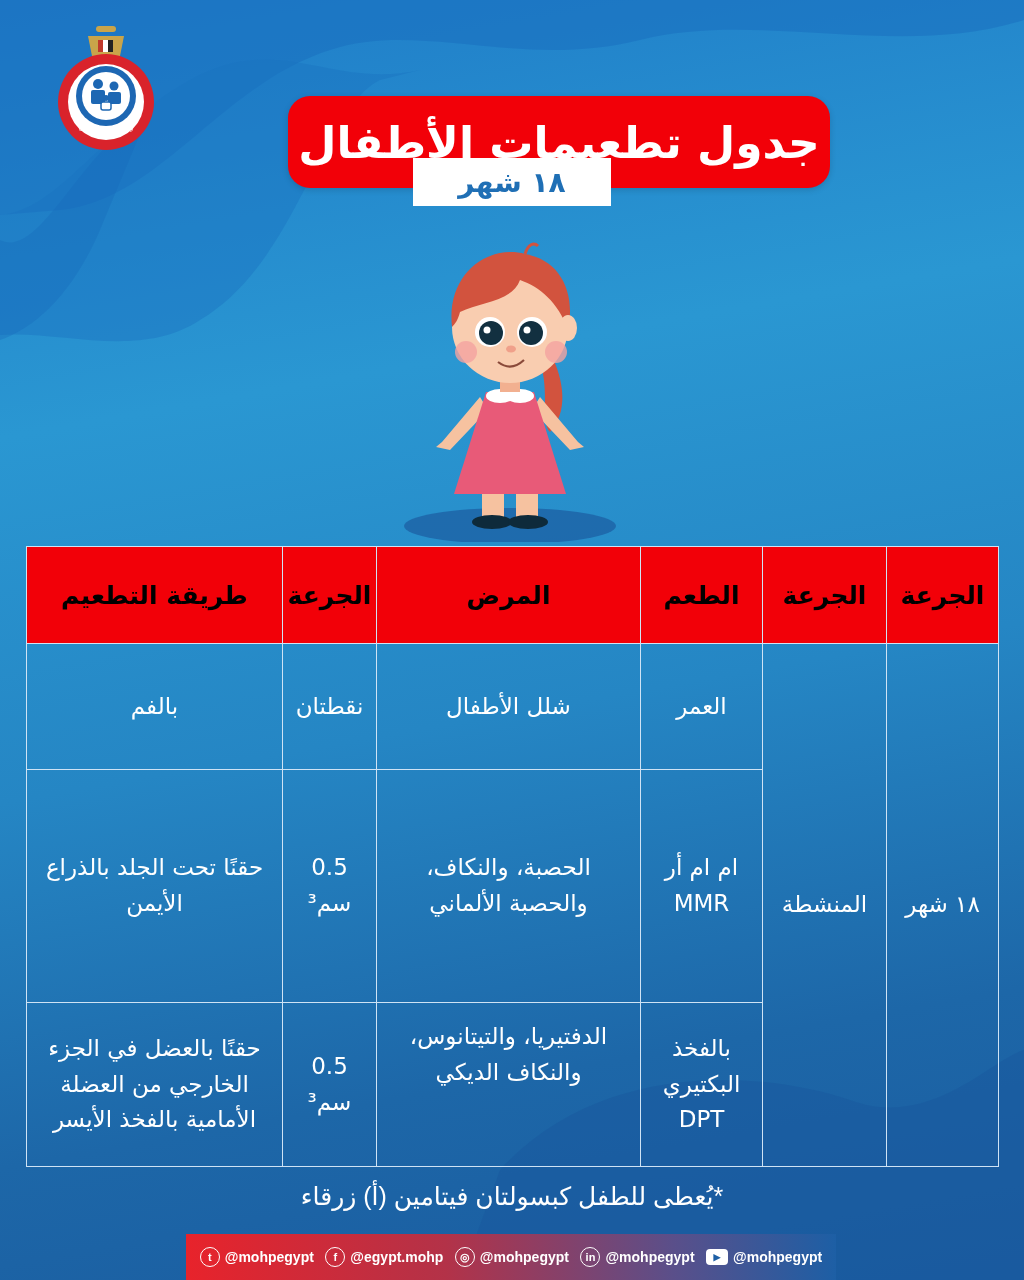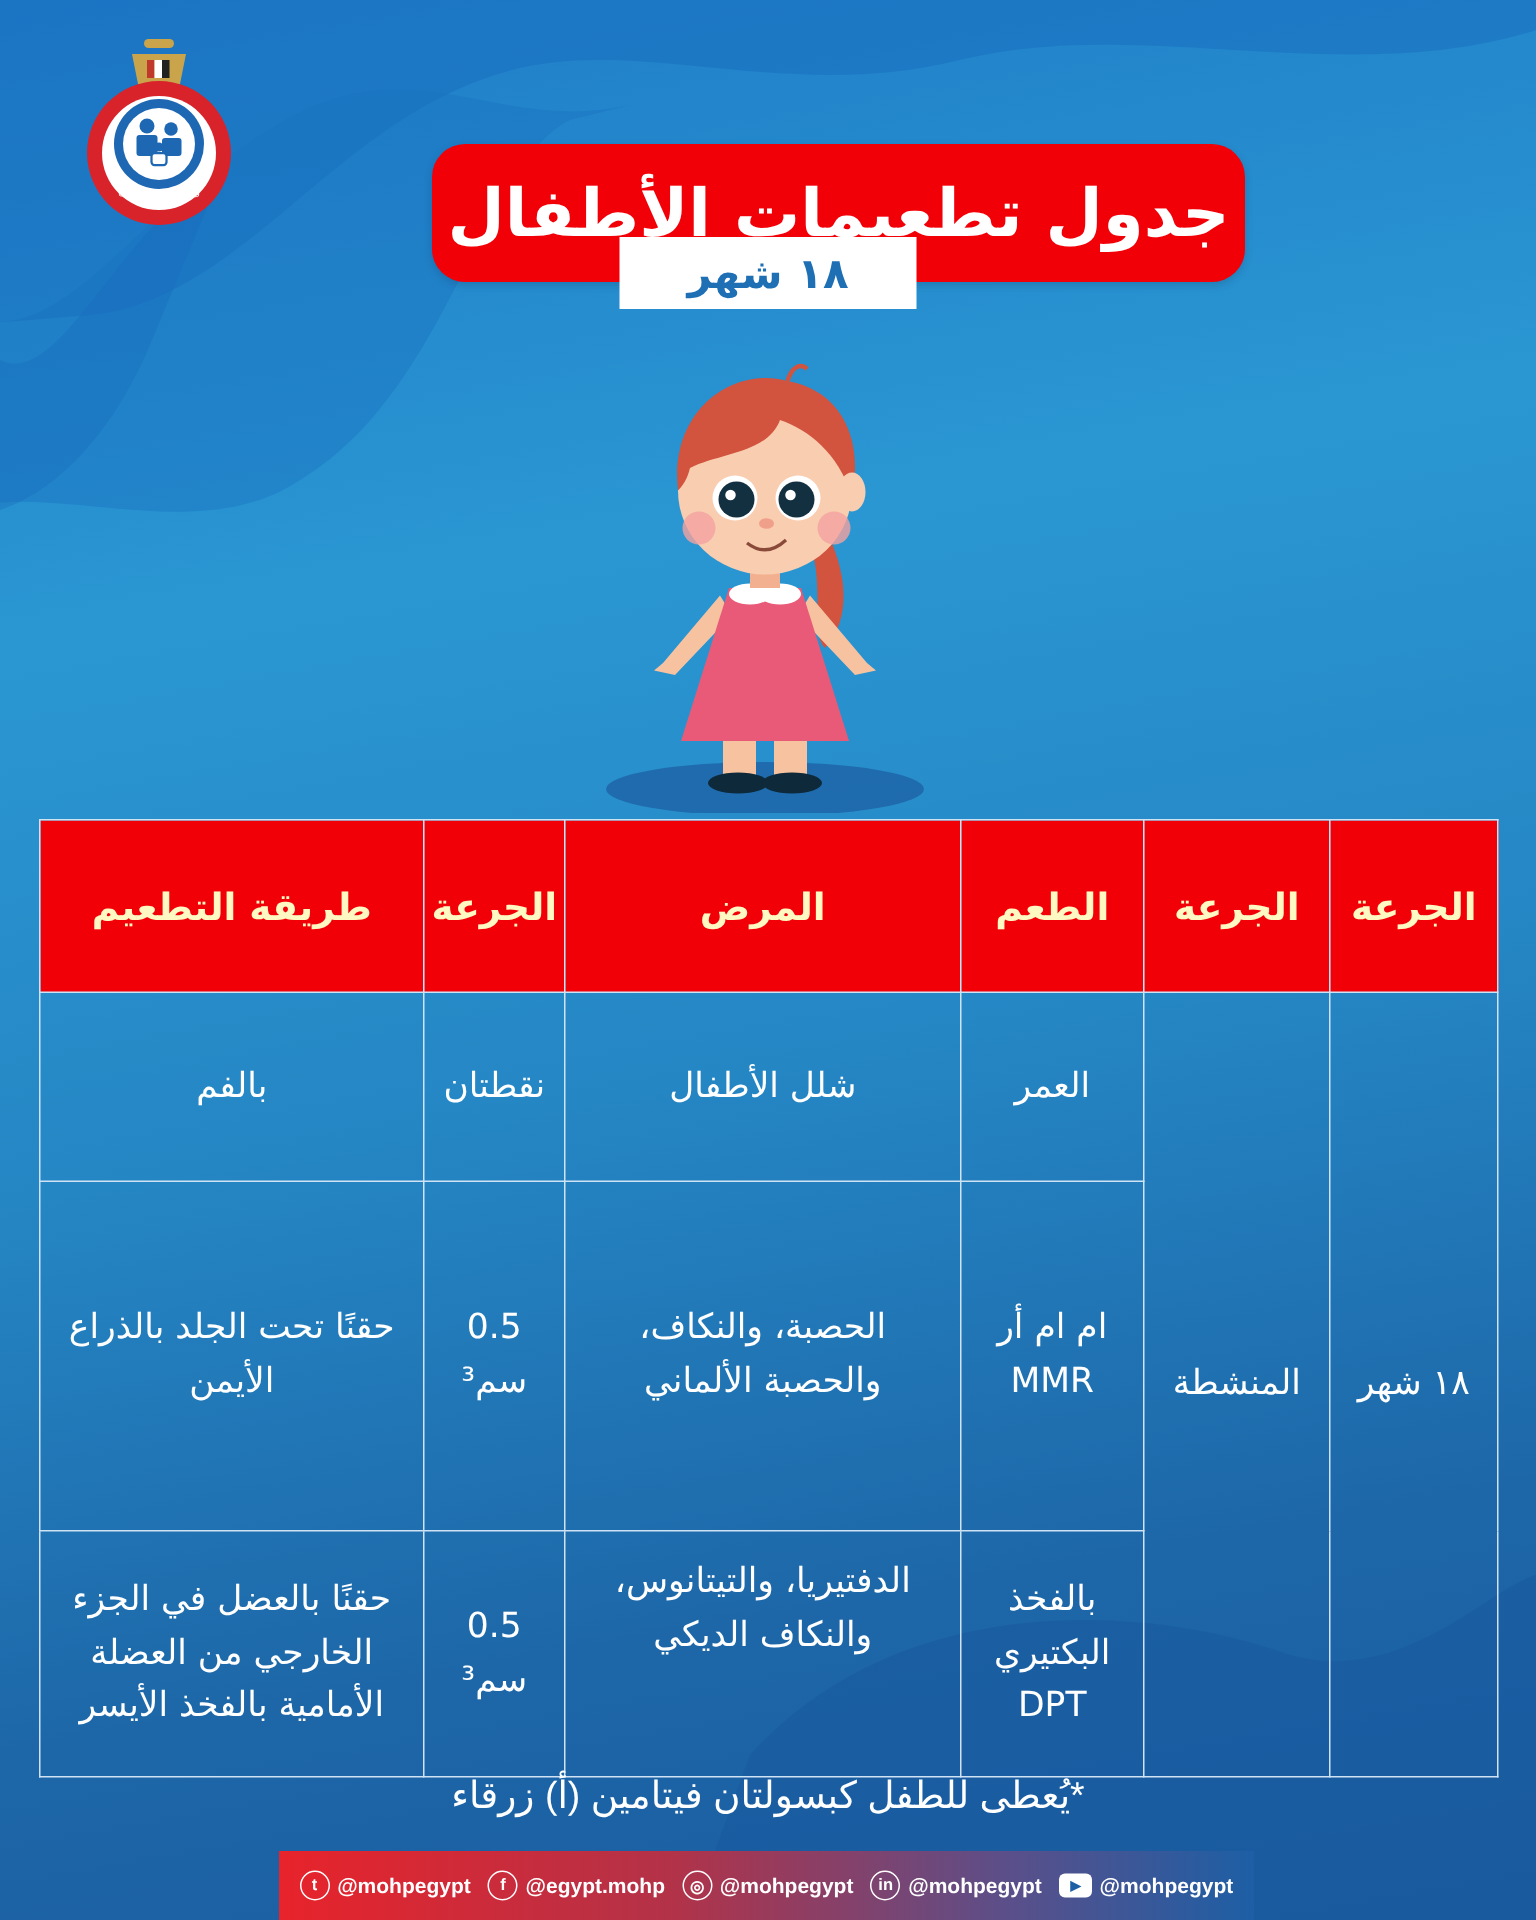--- a/index.html
+++ b/index.html
@@ -43,21 +43,21 @@
     .table-wrap { position: absolute; left: 26px; top: 546px; width: 972px; height: 620px; }
     table.vax {
       width: 100%; height: 100%; border-collapse: collapse; direction: rtl;
       table-layout: fixed;
     }
     table.vax th, table.vax td {
       border: 1.5px solid #cfe3f5; text-align: center; vertical-align: middle;
       font-family: "DejaVu Sans", sans-serif;
     }
     table.vax th {
-      background: #f20008; color: #fef9c3; font-weight: bold; font-size: 25px; height: 115px;
+      background: #f20008; color: #000000; font-weight: bold; font-size: 25px; height: 97px;
     }
     table.vax td {
       color: #fff; font-size: 23px; line-height: 1.55; padding: 6px 12px;
     }
     .cell-line { display: block; }
 
     
     .note {
       position: absolute; left: 0; top: 1182px; width: 1024px; text-align: center;
       font-size: 25px; color: #fff; direction: rtl; font-family: Liberation Sans, sans-serif;

